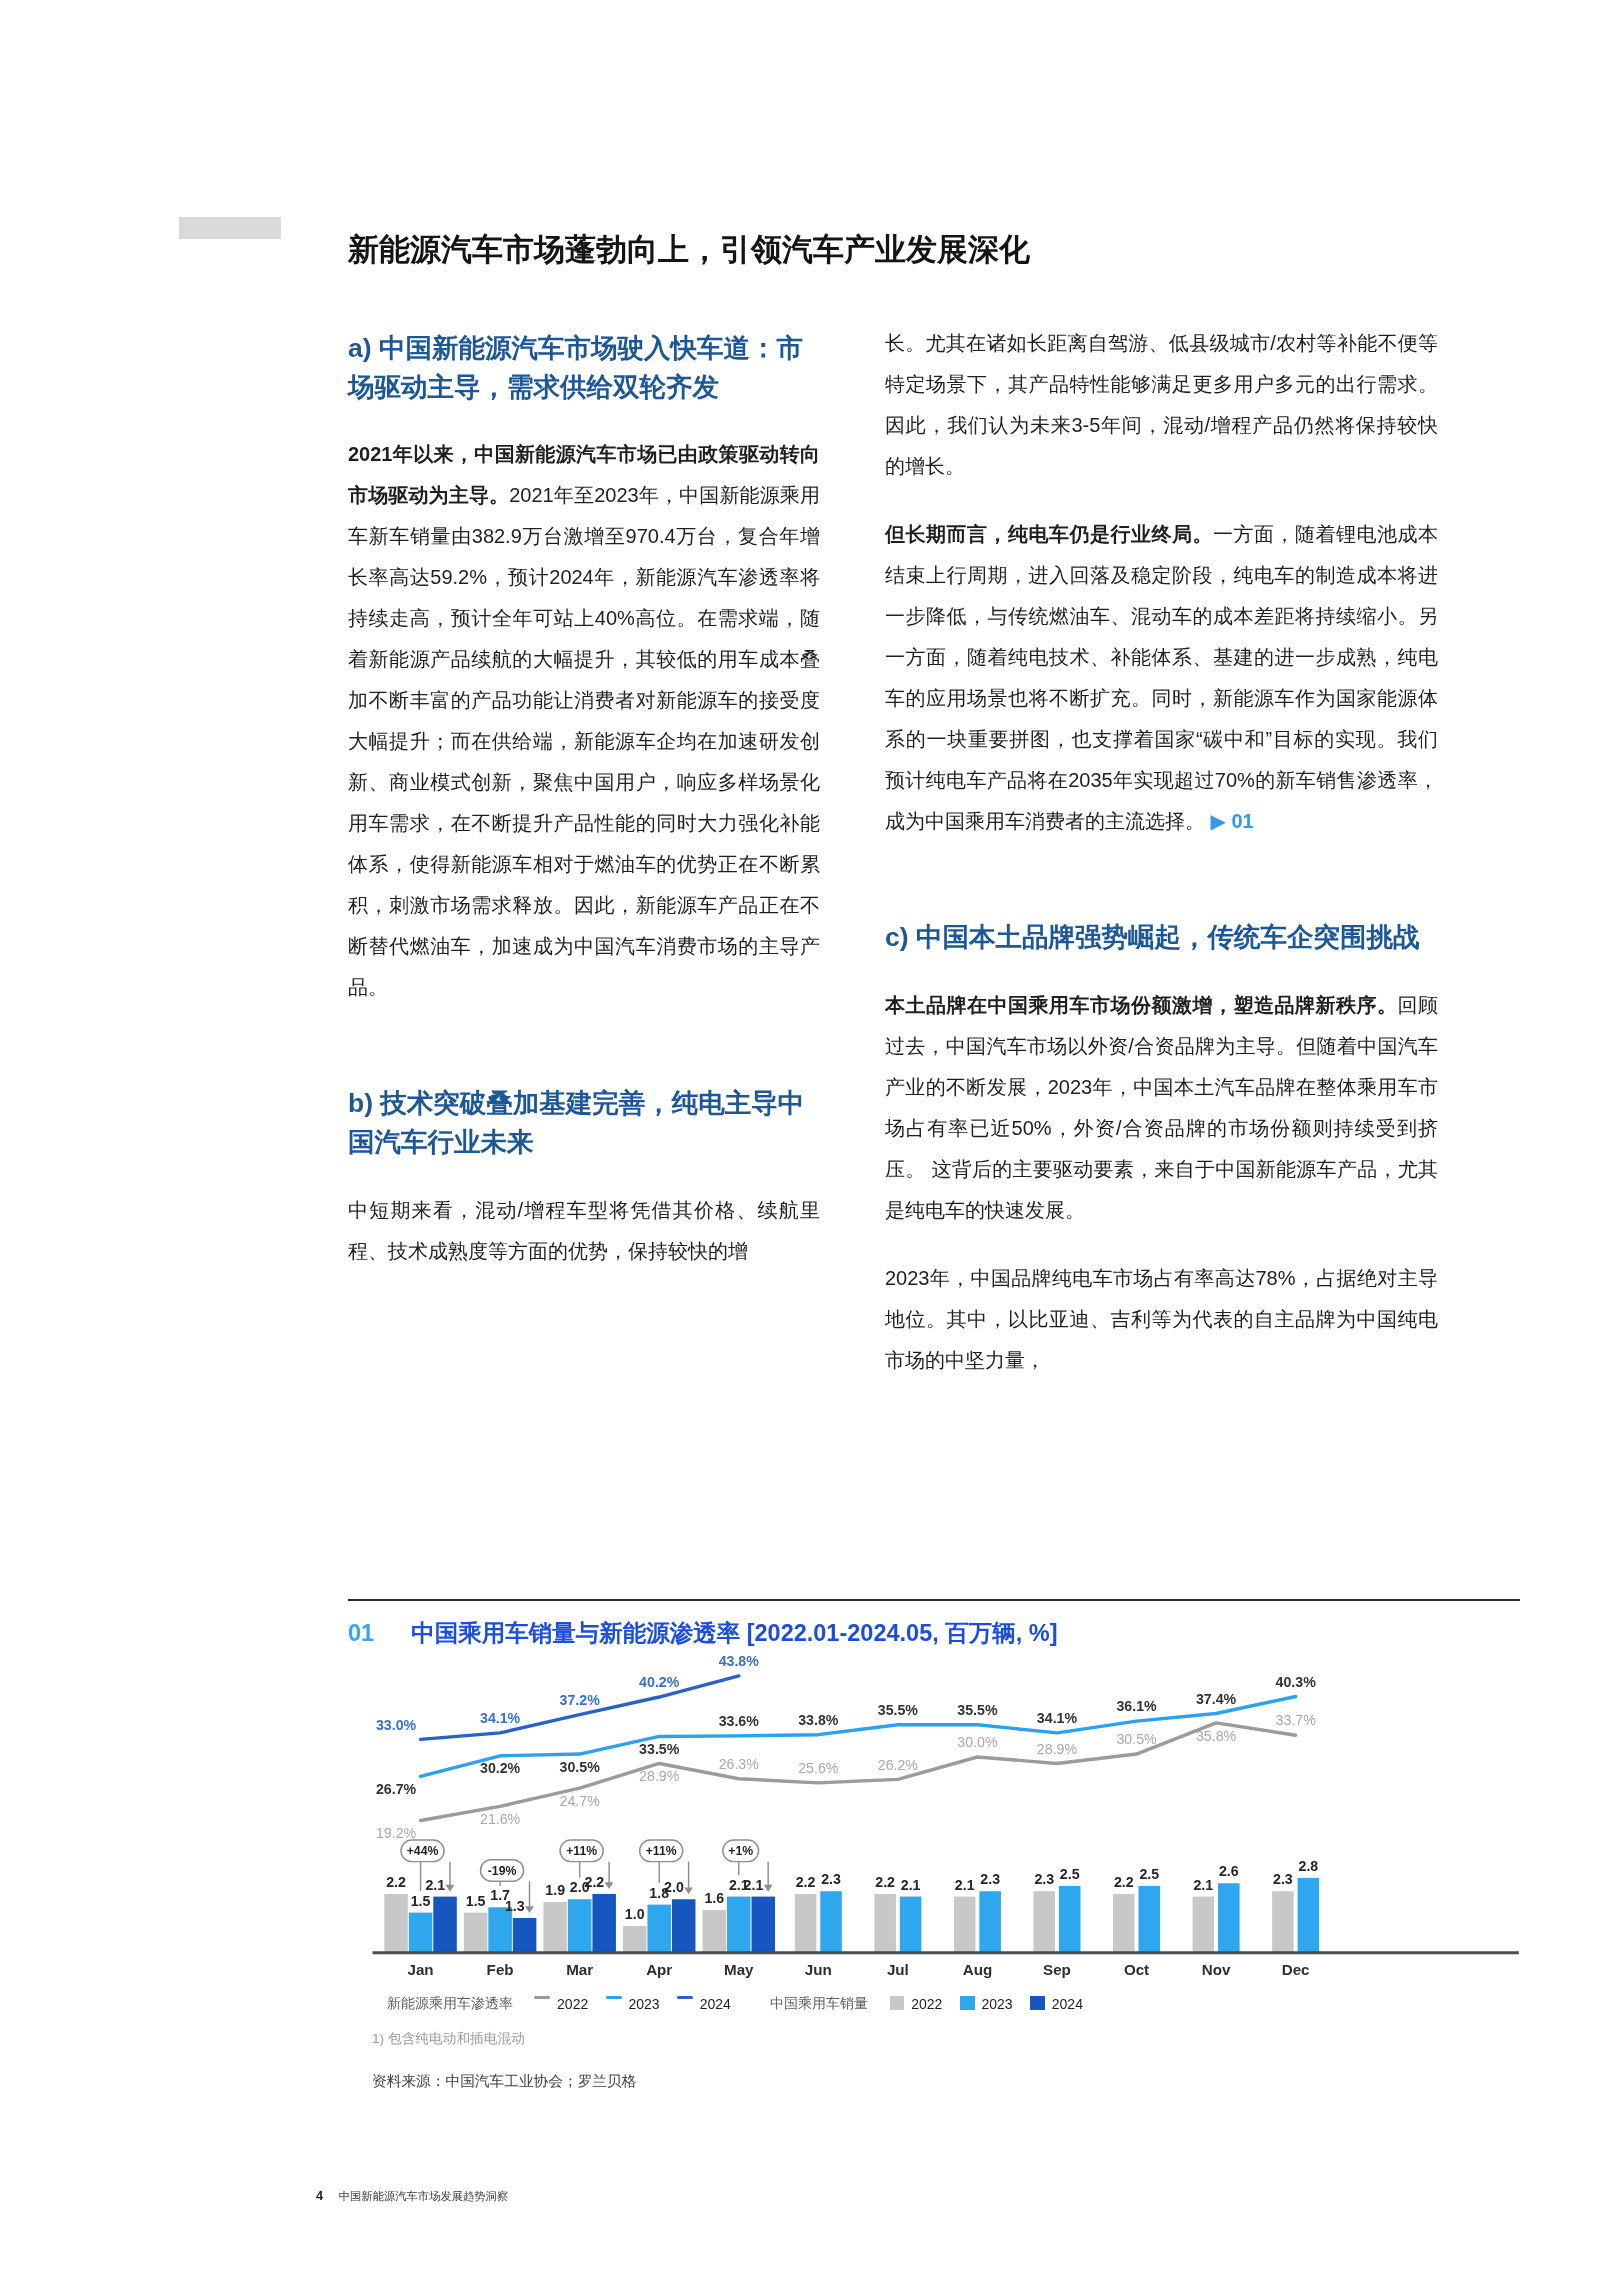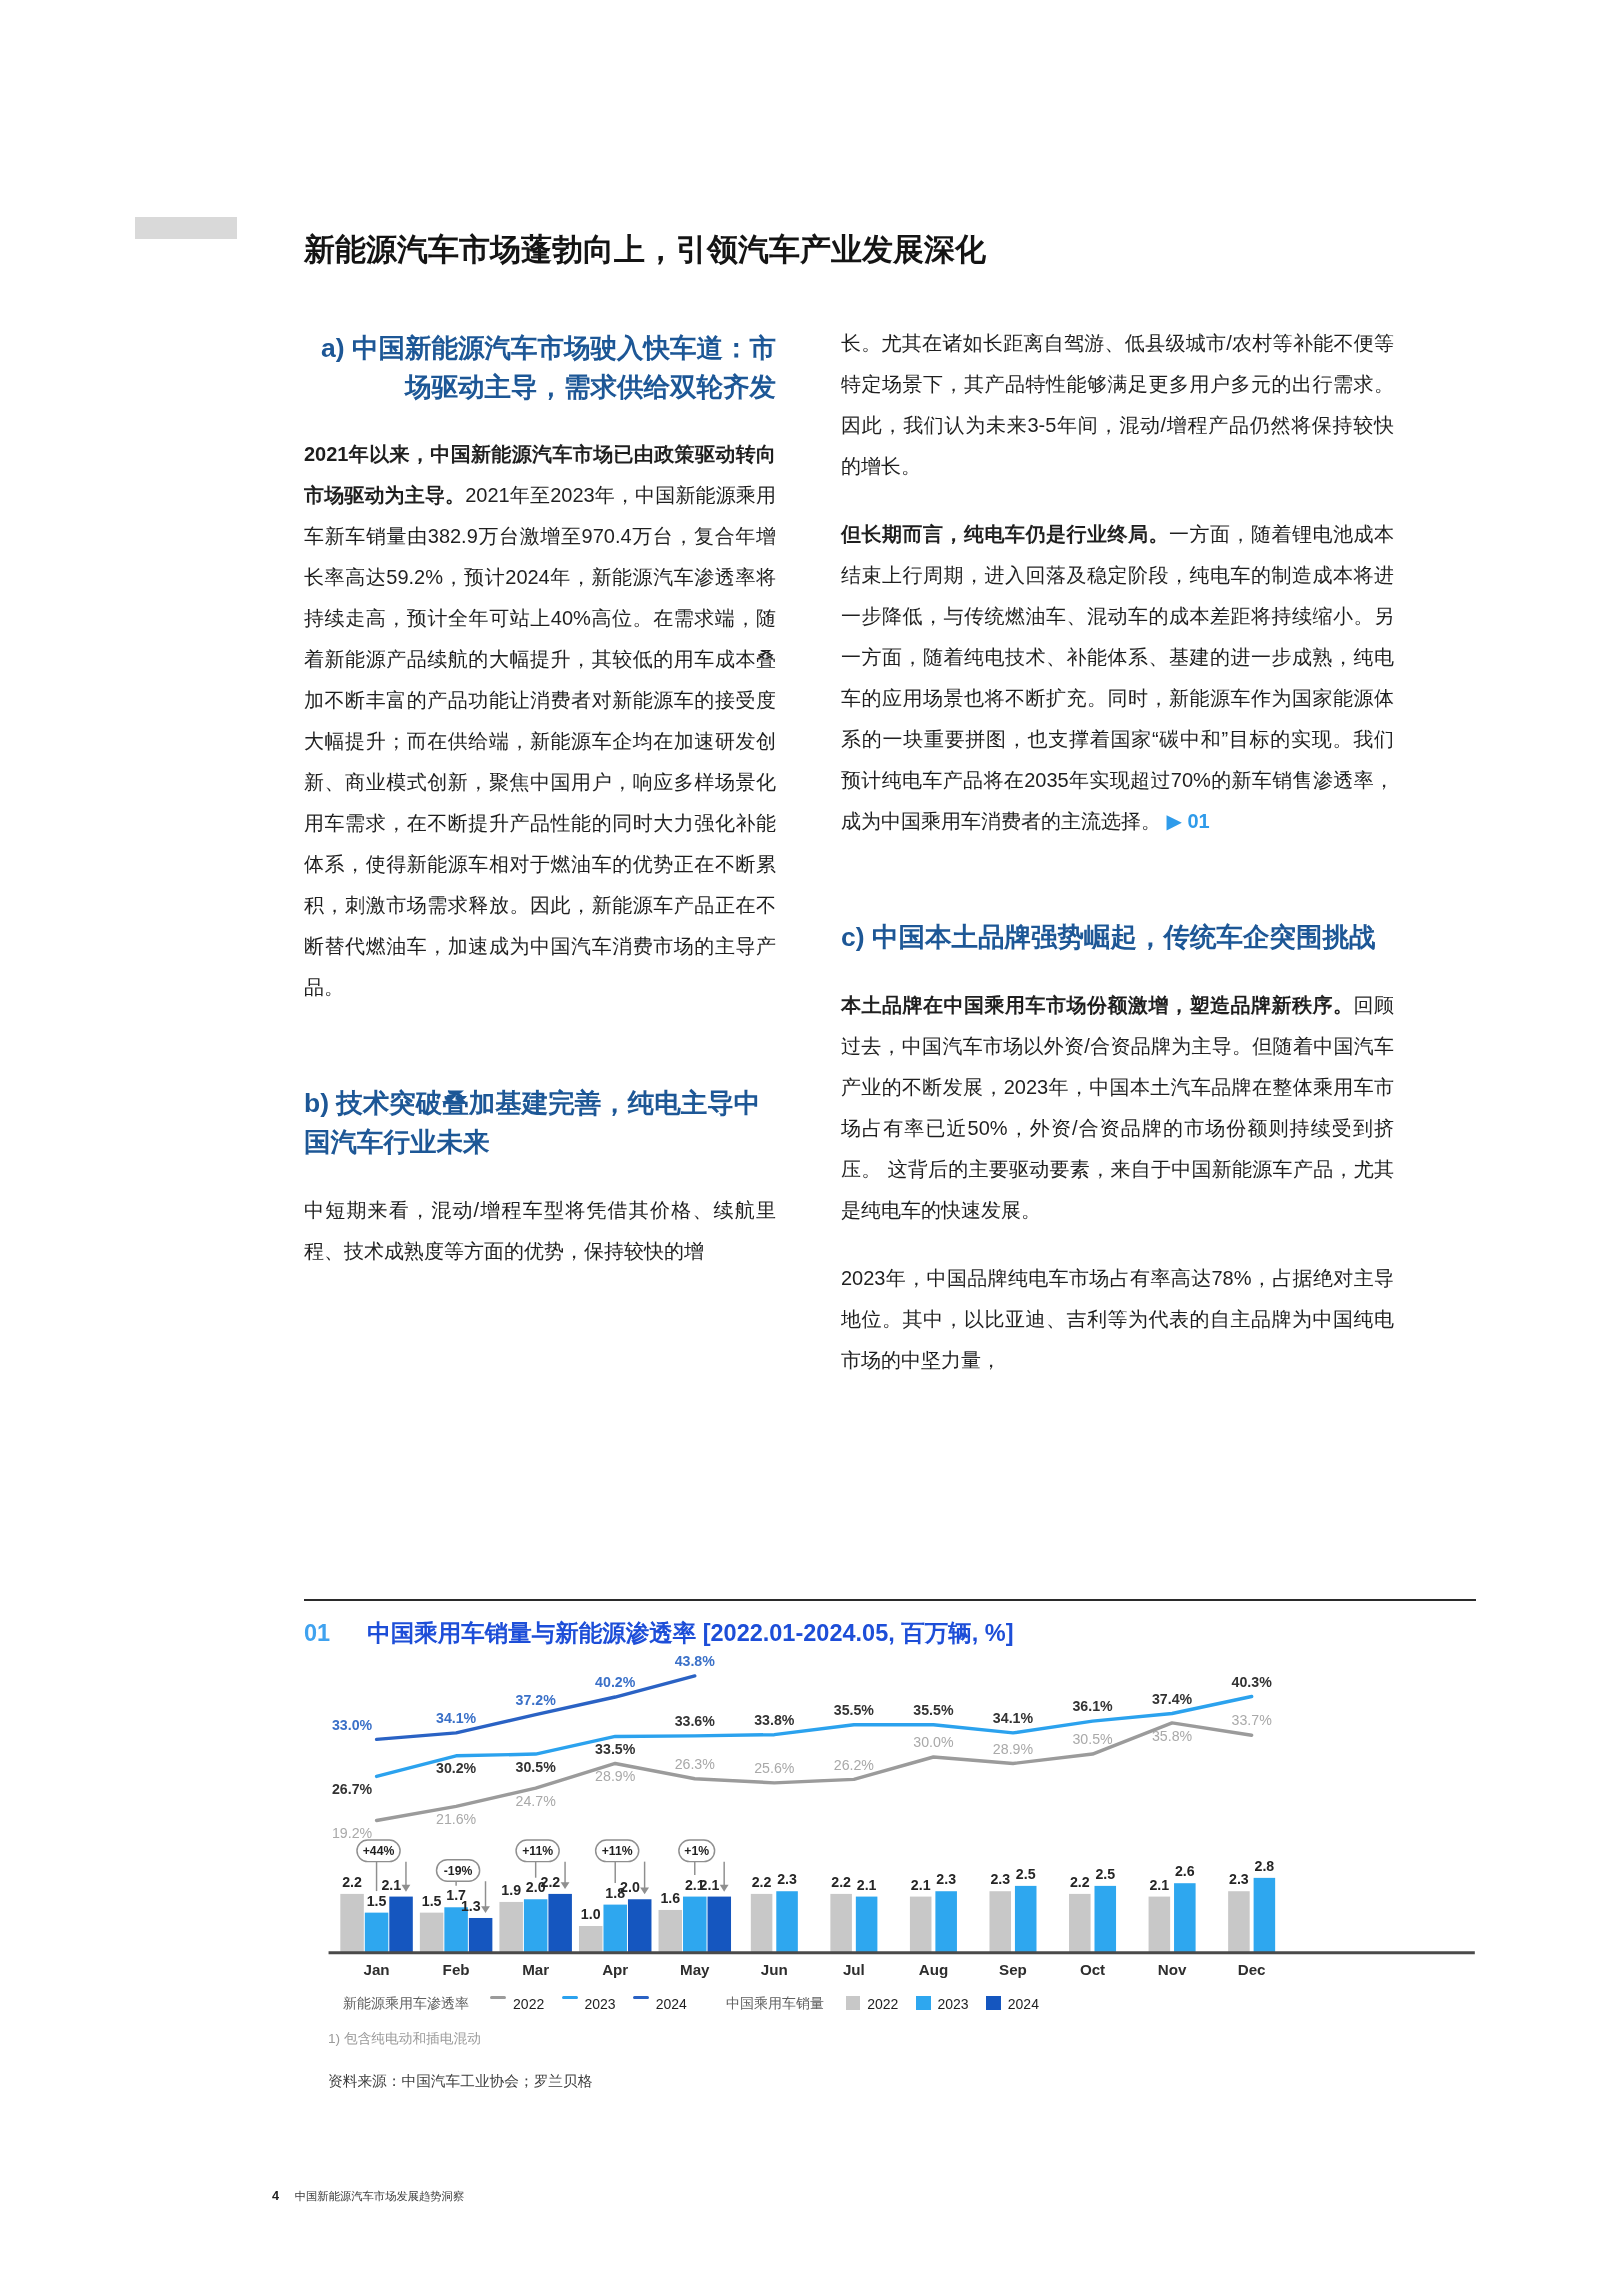--- a/index.html
+++ b/index.html
@@ -1,26 +1,26 @@
 <!DOCTYPE html>
 <html><head>
 <meta charset="utf-8">
 <style>
   html,body{margin:0;padding:0;background:#ffffff;}
   .page{position:relative;width:1487px;height:2293px;background:#fff;overflow:hidden;
-        font-family:"Liberation Sans","DejaVu Sans",sans-serif;color:#1f1f1f;}
+        font-family:"Liberation Sans","DejaVu Sans",sans-serif;color:#1f1f1f;margin-left:44px;}
   .deco-bar{position:absolute;left:135px;top:217px;width:102px;height:21.6px;background:#d9d9d9;}
   .page-title{position:absolute;left:304px;top:208px;font-size:31px;font-weight:bold;color:#141414;}
   .columns{position:absolute;left:304px;top:323px;width:1090px;display:flex;gap:65px;}
   .col-left{width:472px;}
   .col-right{width:553px;}
   .columns p{font-size:20px;line-height:41px;text-align:justify;margin:0 0 27.4px 0;}
   .columns p.mb0{margin-bottom:0;}
   .columns h3{color:#1d5796;font-size:26.5px;line-height:39px;font-weight:bold;margin:76px 0 27.4px 0;}
-  .columns h3.first{margin-top:5.9px;text-align:right;}
+  .columns h3.first{margin-top:5.9px;}
   .ref-marker{color:#2f9bea;font-weight:bold;white-space:nowrap;}
   .chart-section{position:absolute;left:235px;top:1599px;width:1255px;}
   .chart-rule{margin-left:69px;width:1172px;border-top:2px solid #2b2b2b;}
   .chart-title-row{display:flex;align-items:baseline;gap:37px;margin:15.7px 0 0 69px;}
   .chart-fignum{color:#3fa2ef;font-size:23.5px;font-weight:bold;}
   .chart-title{color:#1d4ed8;font-size:23.5px;font-weight:bold;}
   svg.chart{display:block;margin-top:2px;}
   svg.chart text{font-family:"Liberation Sans","DejaVu Sans",sans-serif;}
   .legend-row{display:flex;align-items:center;gap:17.6px;margin:5.9px 0 0 108px;font-size:14px;}
   .legend-cat{color:#606060;margin-right:3.9px;}

